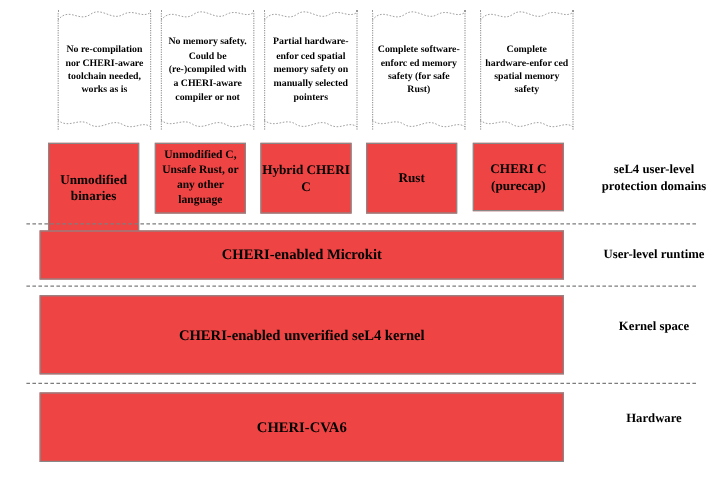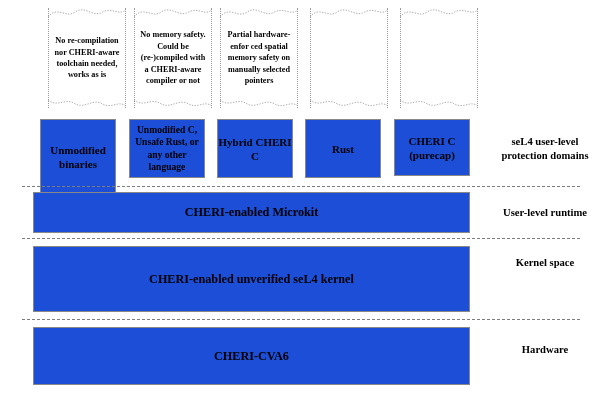--- a/index.html
+++ b/index.html
@@ -44,21 +44,21 @@
   }
   .note .wave.top { top: -1px; }
   .note .wave.bot { bottom: -1px; }
   .note-text { position: relative; z-index: 2; }
 
   
   .box {
     position: absolute;
     box-sizing: border-box;
     border: 1px solid #888888;
-    background: #1d4ed8;
+    background: #ef4444;
     display: flex;
     align-items: center;
     justify-content: center;
     text-align: center;
     font-weight: bold;
     color: #000;
   }
   .domain-box { font-size: 11px; line-height: 14px; }
   .domain-box.small { font-size: 9.6px; line-height: 12.4px; }
   .layer-box { font-size: 12.2px; line-height: 15px; }
@@ -120,29 +120,31 @@
     <span class="note-text">Partial hardware-enfor ced spatial memory safety on manually selected pointers</span>
   </div>
 
   <div class="note" style="left:310px; top:8px; width:78px; height:100px;">
     <svg class="wave top" viewBox="0 0 80 12" preserveAspectRatio="none">
       <path d="M0,10 C10,-2 18,12 28,5 C38,-2 46,11 56,5 C66,0 72,9 80,3" fill="none" stroke="#9a9a9a" stroke-width="0.8" stroke-dasharray="1.4 1.4"></path>
     </svg>
     <svg class="wave bot" viewBox="0 0 80 12" preserveAspectRatio="none">
       <path d="M0,3 C10,11 18,0 28,7 C38,12 46,1 56,7 C66,12 72,3 80,9" fill="none" stroke="#9a9a9a" stroke-width="0.8" stroke-dasharray="1.4 1.4"></path>
     </svg>
+    <span class="note-text">Complete software-enforc ed memory safety (for safe Rust)</span>
   </div>
 
   <div class="note" style="left:400px; top:8px; width:78px; height:100px;">
     <svg class="wave top" viewBox="0 0 80 12" preserveAspectRatio="none">
       <path d="M0,10 C10,-2 18,12 28,5 C38,-2 46,11 56,5 C66,0 72,9 80,3" fill="none" stroke="#9a9a9a" stroke-width="0.8" stroke-dasharray="1.4 1.4"></path>
     </svg>
     <svg class="wave bot" viewBox="0 0 80 12" preserveAspectRatio="none">
       <path d="M0,3 C10,11 18,0 28,7 C38,12 46,1 56,7 C66,12 72,3 80,9" fill="none" stroke="#9a9a9a" stroke-width="0.8" stroke-dasharray="1.4 1.4"></path>
     </svg>
+    <span class="note-text">Complete hardware-enfor ced spatial memory safety</span>
   </div>
 
   <div class="box domain-box" style="left:40px; top:119px; width:76px; height:76px;">
     <span>Unmodified binaries</span>
   </div>
 
   <div class="box domain-box small" style="left:129px; top:119px; width:76px; height:59px;">
     <span>Unmodified C, Unsafe Rust, or any other language</span>
   </div>
 
@@ -175,21 +177,21 @@
   </div>
 
   <div class="side-label" style="left:490px; top:119px; width:110px; height:59px;">
     <span>seL4 user-level protection domains</span>
   </div>
 
   <div class="side-label" style="left:490px; top:192px; width:110px; height:41px;">
     <span>User-level runtime</span>
   </div>
 
-  <div class="side-label" style="left:490px; top:230px; width:110px; height:66px;">
+  <div class="side-label" style="left:490px; top:240px; width:110px; height:66px;">
     <span>Kernel space</span>
   </div>
 
   <div class="side-label" style="left:490px; top:327px; width:110px; height:46px;">
     <span>Hardware</span>
   </div>
 
 </div>
 
 </body></html>

